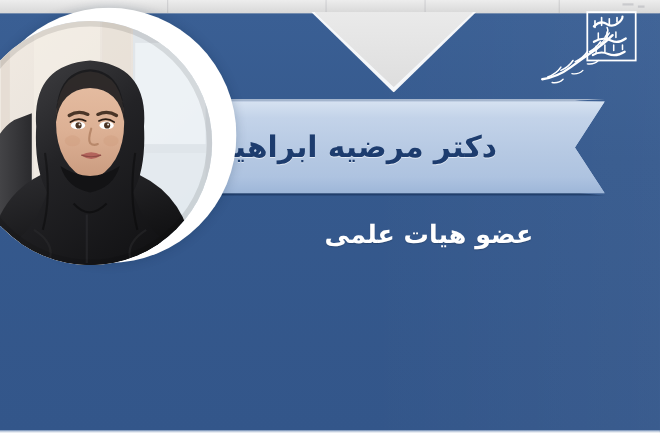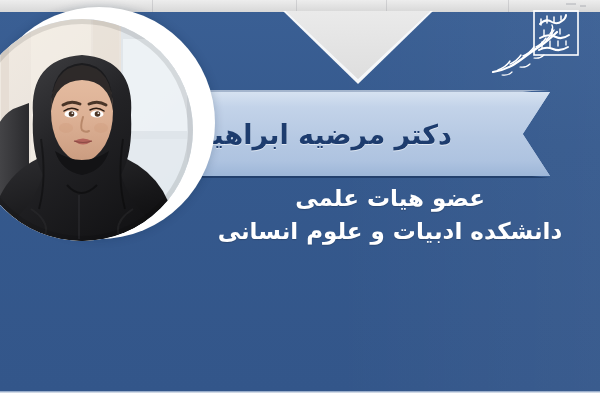--- a/index.html
+++ b/index.html
@@ -110,21 +110,21 @@
     font-weight:bold;
     letter-spacing:0px;
     direction:rtl;
     text-shadow:0 1px 0 rgba(255,255,255,0.55);
     white-space:nowrap;
   }
 
   
   .subtitle{
     position:absolute;
-    left:200px; top:182px;
+    left:200px; top:198px;
     width:380px;
     text-align:center;
     direction:rtl;
     color:#ffffff;
     font-weight:bold;
     line-height:1.45;
     text-shadow:0 1px 1px rgba(0,0,0,0.18);
   }
   .sub-l1{font-size:23px;display:block;}
   .sub-l2{font-size:23px;display:block;}
@@ -181,21 +181,20 @@
 
   <div class="ribbon-top-hl"></div>
   <div class="ribbon-shadow"></div>
   <div class="ribbon-wrap">
     <div class="ribbon notched"></div>
     <div class="ribbon-text">دکتر مرضیه ابراهیمی</div>
   </div>
 
   <div class="subtitle">
     <span class="sub-l1">عضو هیات علمی</span>
-    <span class="sub-l2">دانشکده ادبیات و علوم انسانی</span>
   </div>
 
   <div class="photo-ring">
     <div class="photo">
       <svg class="photo-svg" viewBox="0 0 222 222">
         <defs>
           <linearGradient id="bgWall" x1="0" y1="0" x2="1" y2="1">
             <stop offset="0%" stop-color="#f3ece3"></stop>
             <stop offset="45%" stop-color="#e9e3dc"></stop>
             <stop offset="100%" stop-color="#cfd8e0"></stop>

